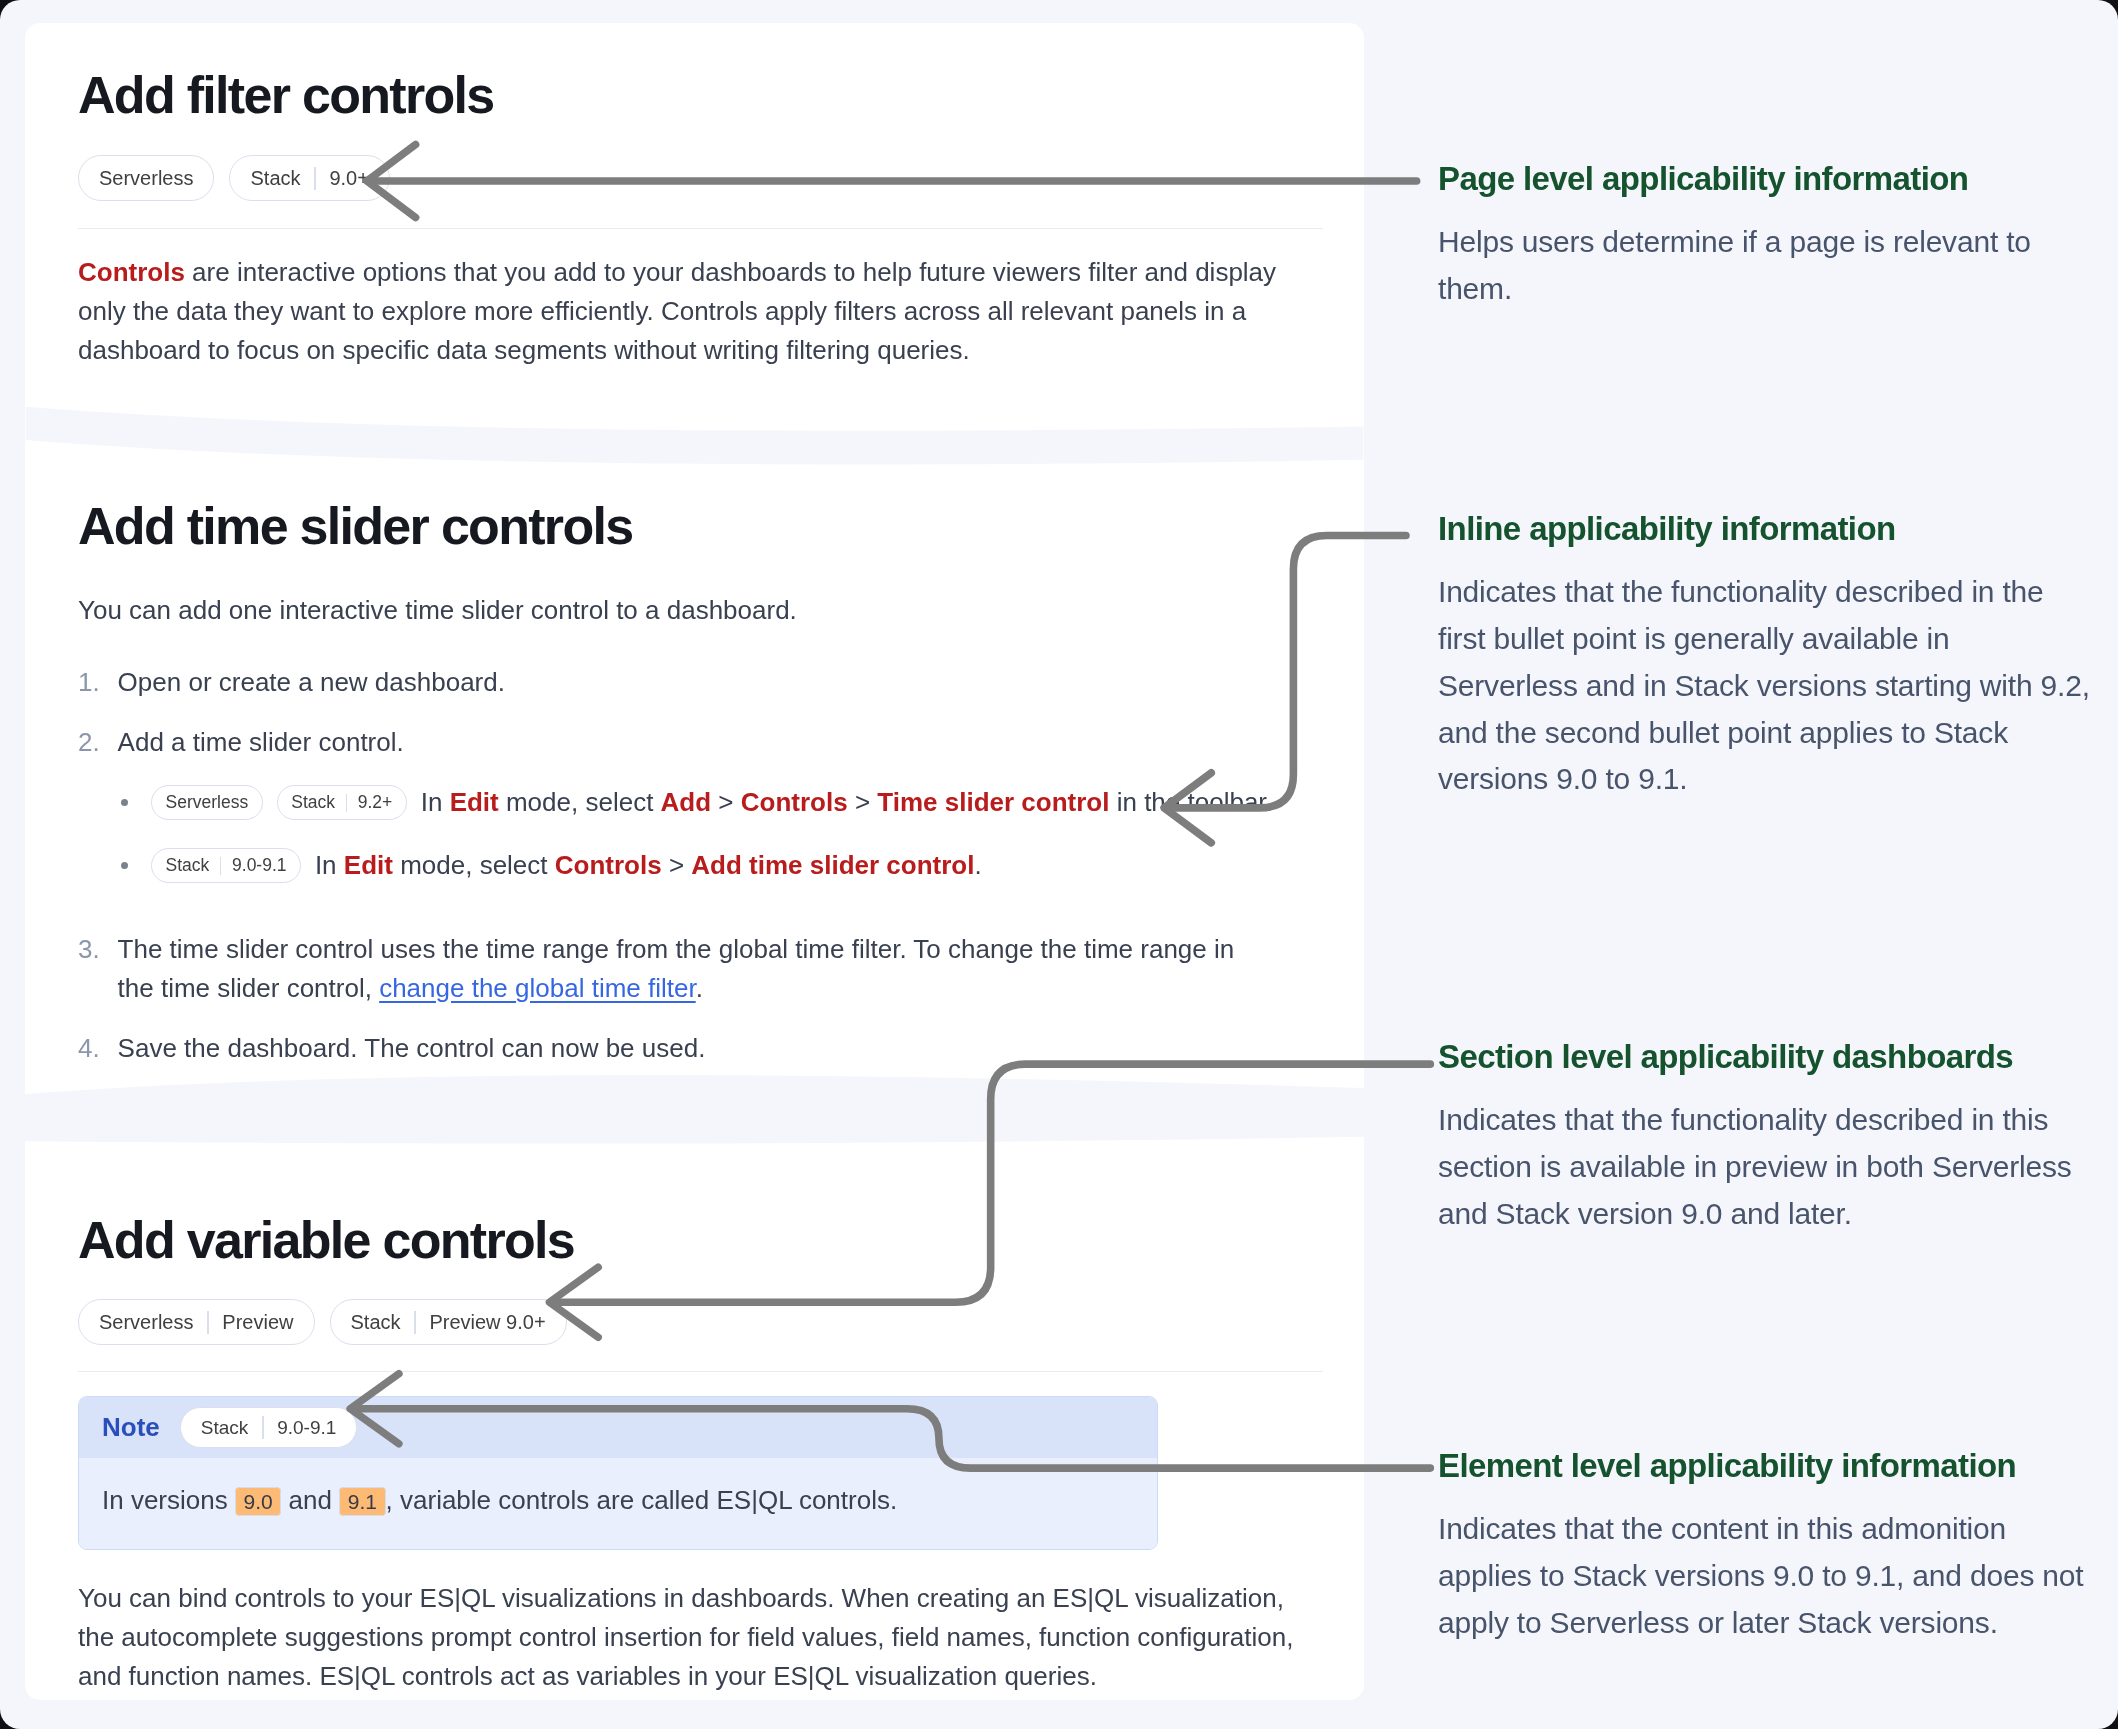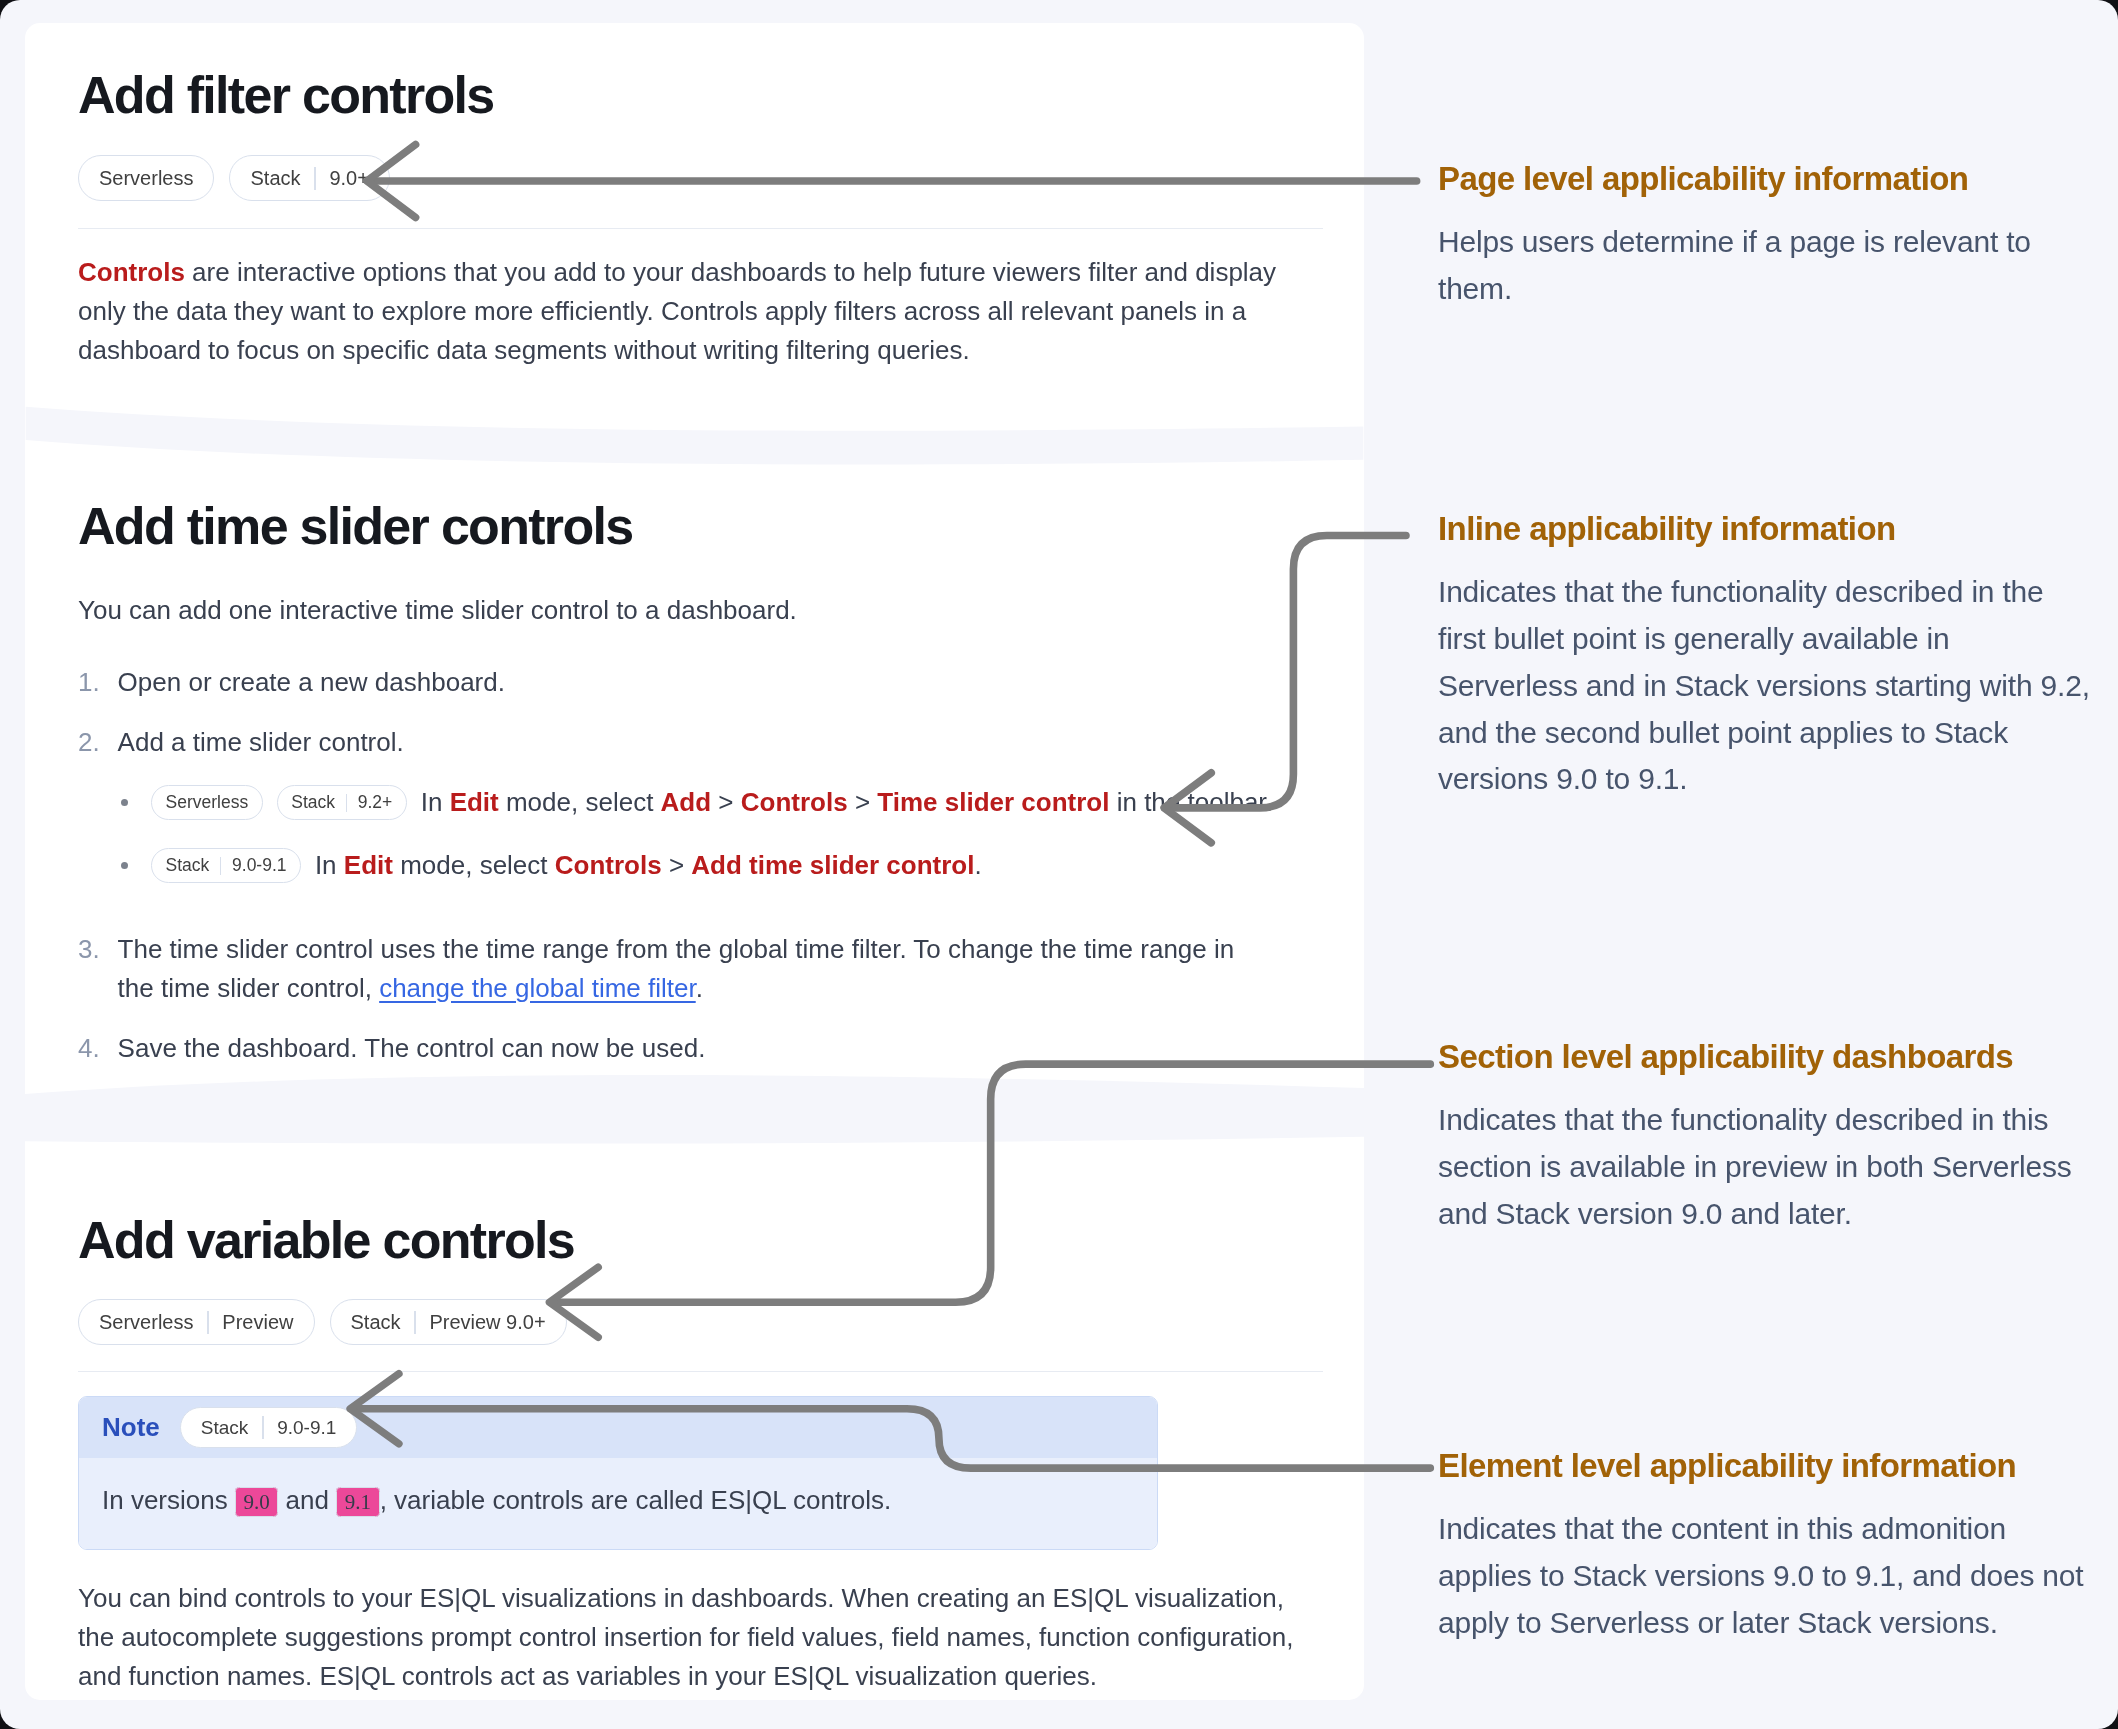--- a/index.html
+++ b/index.html
@@ -30,25 +30,25 @@
   .subrow { display:flex; align-items:center; gap:13.7px; margin-bottom:24px; }
   .bullet-dot { width:7.6px; height:7.6px; border-radius:50%; background:#7c828d; margin-right:9px; flex:none; }
   .subtext { font-size:26px; color:#39404f; white-space:nowrap; }
   b { font-weight:700; color:#b91c1c; }
   a.doclink { color:#3667e3; text-decoration:underline; text-underline-offset:3.8px; }
 
   .note { border-radius:9px; border:0.8px solid #cbdaf6; overflow:hidden; width:1080px; }
   .note-head { background:#d8e3f9; display:flex; align-items:center; gap:20px; padding:10px 23px; }
   .note-title { font-size:26px; font-weight:700; color:#2a4fbb; }
   .note-body { background:#e9effc; padding:23px 23px 29px; font-size:26px; color:#39404f; line-height:1.5; }
-  code.ver { font-family:Liberation Serif, serif; font-size:21px; background:#ec4899; border:1.1px solid #d8dee9;
+  code.ver { font-family:Liberation Sans, sans-serif; font-size:21px; background:#fdba74; border:1.1px solid #d8dee9;
              border-radius:4.6px; padding:2.3px 7.6px; color:#343b49;margin-top:16px; }
 
   .ann { position:absolute; left:1438px; width:656px; }
-  .ann h3 { font-size:33px; font-weight:700; color:#a16207; letter-spacing:-0.6px; line-height:1.25; }
+  .ann h3 { font-size:33px; font-weight:700; color:#14532d; letter-spacing:-0.6px; line-height:1.25; }
   .ann p { margin-top:20px; font-size:30px; line-height:1.56; color:#47546c; letter-spacing:-0.2px; }
 
   svg.arrows { position:absolute; inset:0; pointer-events:none; }
   svg.arrows path { fill:none; stroke:#7d7d7d; stroke-width:10; stroke-linecap:round; stroke-linejoin:round; }
 </style>
 </head>
 <body>
 
 <div class="page">
   <div class="sheet"></div>

